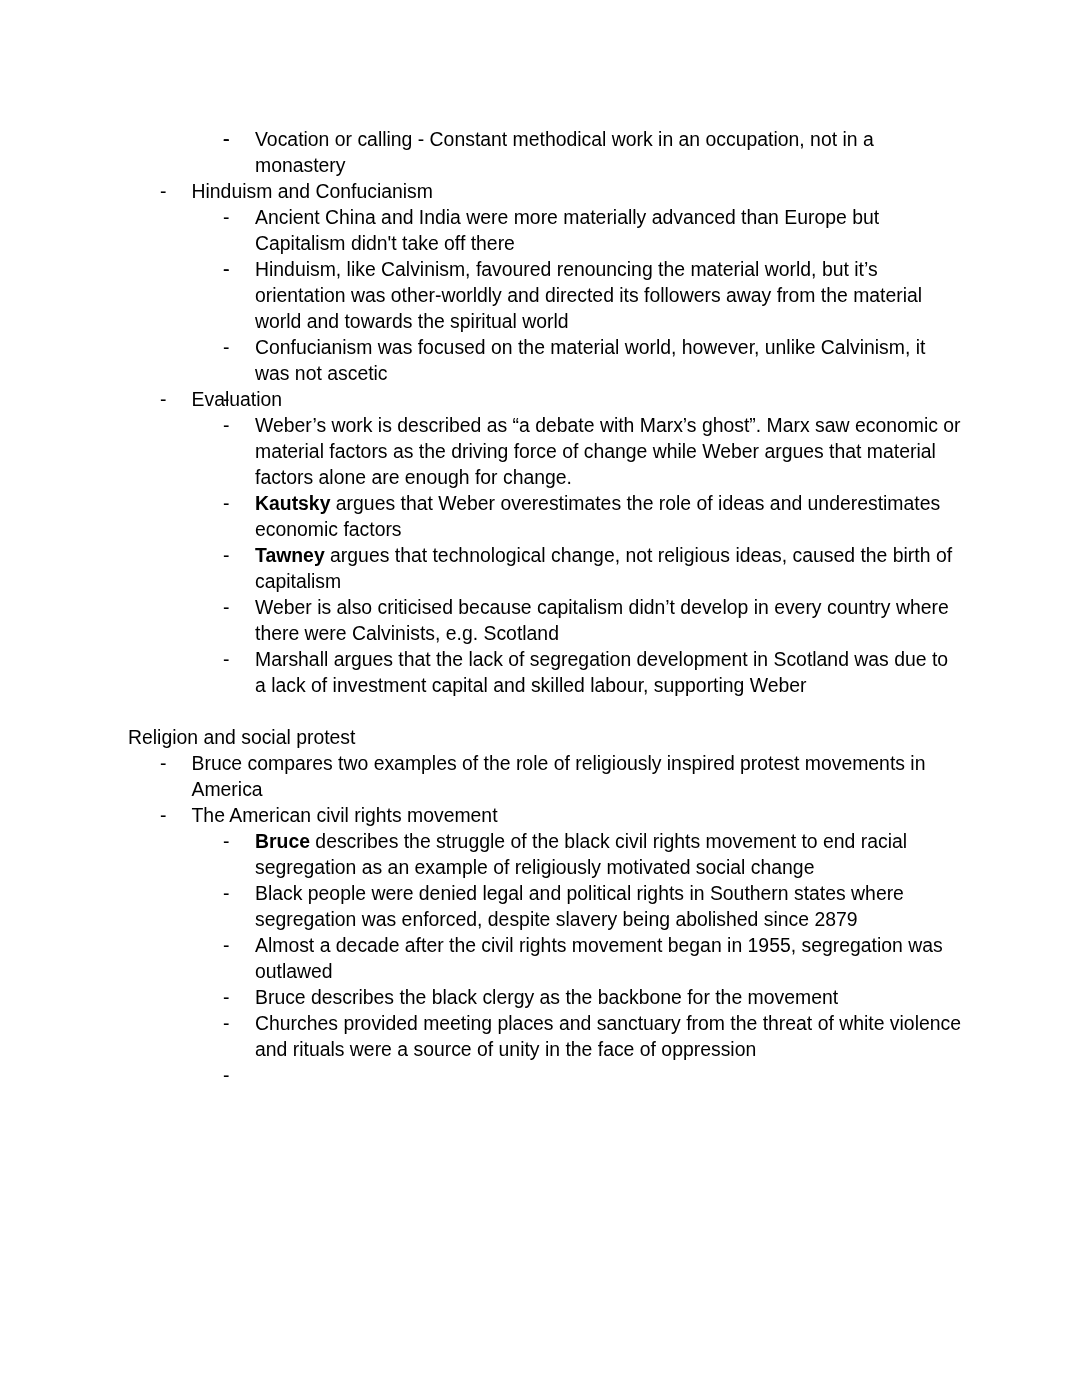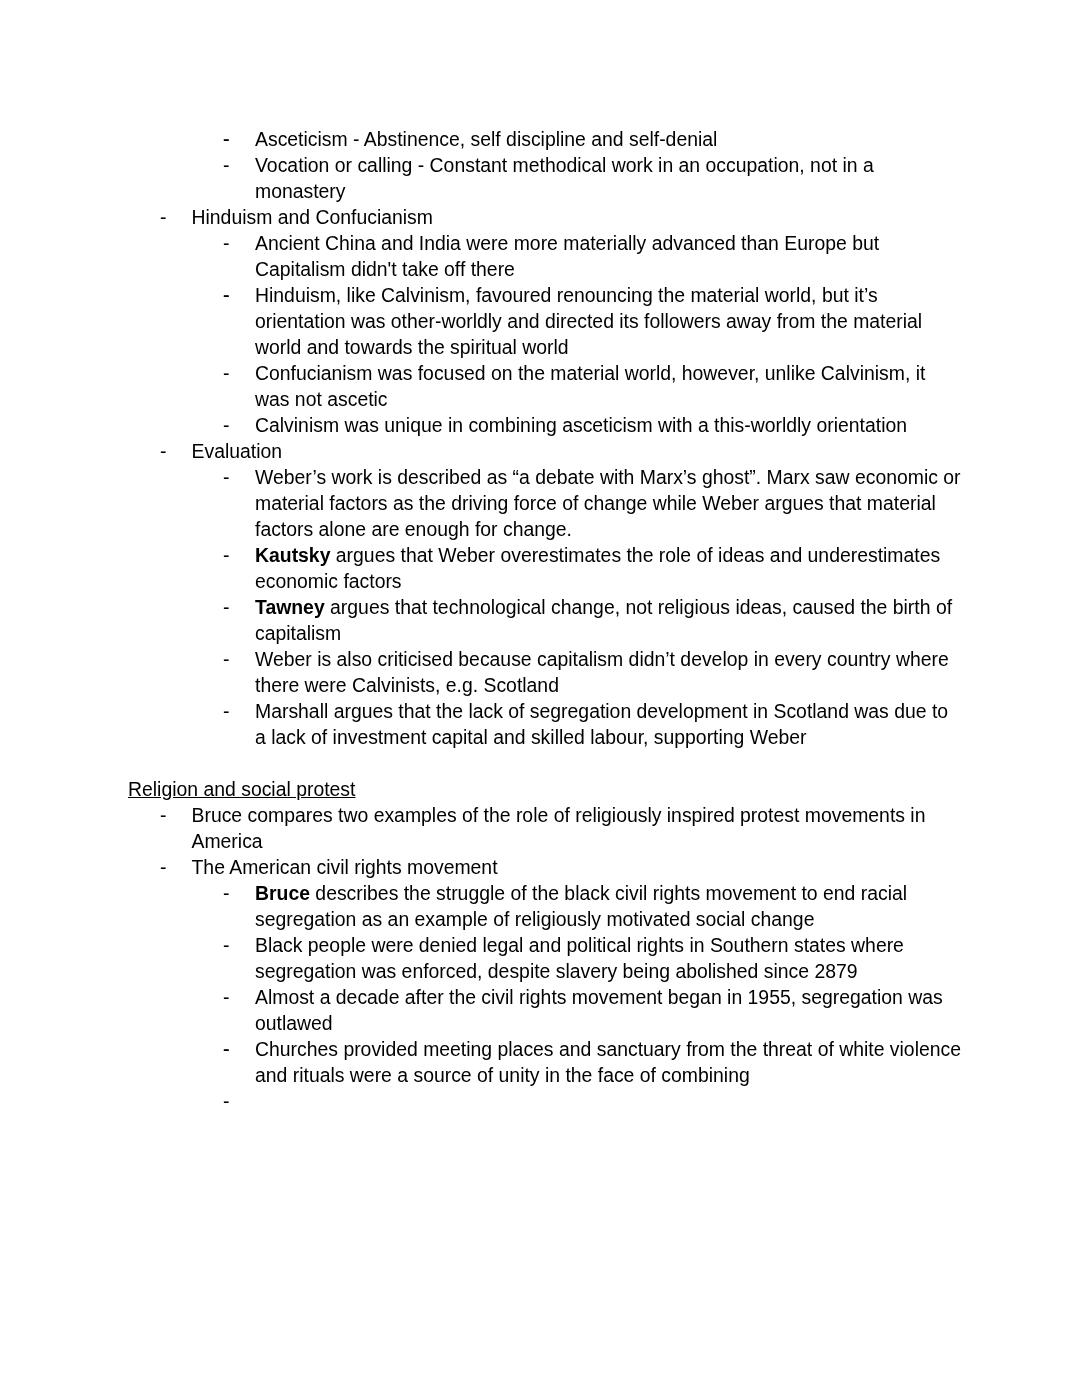--- a/index.html
+++ b/index.html
@@ -14,48 +14,48 @@
     line-height: 26px;
     color: #000000;
     overflow: hidden;
   }
   .block { position: relative; text-align: left; }
   .marker { position: absolute; top: 0; }
   .b1 { padding-left: 63.5px; }
   .b1 > .marker { left: 32px; }
   .b2 { padding-left: 127px; }
   .b2 > .marker { left: 95px; }
-  .heading { text-decoration: underline; }
+  .heading { }
   .spacer { height: 26px; }
   b { font-weight: 700; text-align: right; }
 </style>
 </head>
 <body>
 
 <div class="page">
   <div id="doc-body">
       <div class="block b2"><span class="marker">-</span></div>
-      <div class="block b2"><span class="marker">-</span><span><span>Asceticism - Abstinence, self discipline and self-denial</span></span></div>
+      <div class="block b2"><span class="marker">-</span></div>
       <div class="block b2"><span class="marker">-</span><span><span>Vocation or calling - Constant methodical work in an occupation, not in a monastery</span></span></div>
       <div class="block b1"><span class="marker">-</span><span><span>Hinduism and Confucianism</span></span></div>
       <div class="block b2"><span class="marker">-</span><span><span>Ancient China and India were more materially advanced than Europe but Capitalism didn't take off there</span></span></div>
       <div class="block b2"><span class="marker">-</span></div>
       <div class="block b2"><span class="marker">-</span><span><span>Hinduism, like Calvinism, favoured renouncing the material world, but it’s orientation was other-worldly and directed its followers away from the material world and towards the spiritual world</span></span></div>
       <div class="block b2"><span class="marker">-</span><span><span>Confucianism was focused on the material world, however, unlike Calvinism, it was not ascetic</span></span></div>
-      <div class="block b2"><span class="marker">-</span><span><span>Calvinism was unique in combining asceticism with a this-worldly orientation</span></span></div>
+      <div class="block b2"><span class="marker">-</span></div>
       <div class="block b1"><span class="marker">-</span><span><span>Evaluation</span></span></div>
       <div class="block b2"><span class="marker">-</span><span><span>Weber’s work is described as “a debate with Marx’s ghost”. Marx saw economic or material factors as the driving force of change while Weber argues that material factors alone are enough for change.</span></span></div>
       <div class="block b2"><span class="marker">-</span><span><b>Kautsky</b><span> argues that Weber overestimates the role of ideas and underestimates economic factors</span></span></div>
       <div class="block b2"><span class="marker">-</span><span><b>Tawney</b><span> argues that technological change, not religious ideas, caused the birth of capitalism</span></span></div>
       <div class="block b2"><span class="marker">-</span><span><span>Weber is also criticised because capitalism didn’t develop in every country where there were Calvinists, e.g. Scotland</span></span></div>
       <div class="block b2"><span class="marker">-</span><span><span>Marshall argues that the lack of segregation development in Scotland was due to a lack of investment capital and skilled labour, supporting Weber</span></span></div>
       <div class="block spacer"></div>
       <div class="block heading"><span><span>Religion and social protest</span></span></div>
       <div class="block b1"><span class="marker">-</span><span><span>Bruce compares two examples of the role of religiously inspired protest movements in America</span></span></div>
       <div class="block b1"><span class="marker">-</span><span><span>The American civil rights movement</span></span></div>
       <div class="block b2"><span class="marker">-</span><span><b>Bruce</b><span> describes the struggle of the black civil rights movement to end racial segregation as an example of religiously motivated social change</span></span></div>
       <div class="block b2"><span class="marker">-</span><span><span>Black people were denied legal and political rights in Southern states where segregation was enforced, despite slavery being abolished since 2879</span></span></div>
       <div class="block b2"><span class="marker">-</span><span><span>Almost a decade after the civil rights movement began in 1955, segregation was outlawed</span></span></div>
-      <div class="block b2"><span class="marker">-</span></div>
-      <div class="block b2"><span class="marker">-</span><span><span>Churches provided meeting places and sanctuary from the threat of white violence and rituals were a source of unity in the face of combining</span></span></div>
+      <div class="block b2"><span class="marker">-</span><span><span>Bruce describes the black clergy as the backbone for the movement</span></span></div>
+      <div class="block b2"><span class="marker">-</span><span><span>Churches provided meeting places and sanctuary from the threat of white violence and rituals were a source of unity in the face of oppression</span></span></div>
       <div class="block b2"><span class="marker">-</span></div>
     </div>
 </div>
 
 </body></html>

